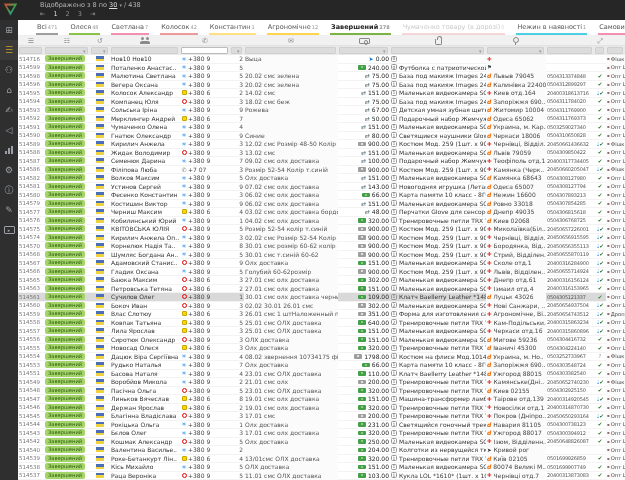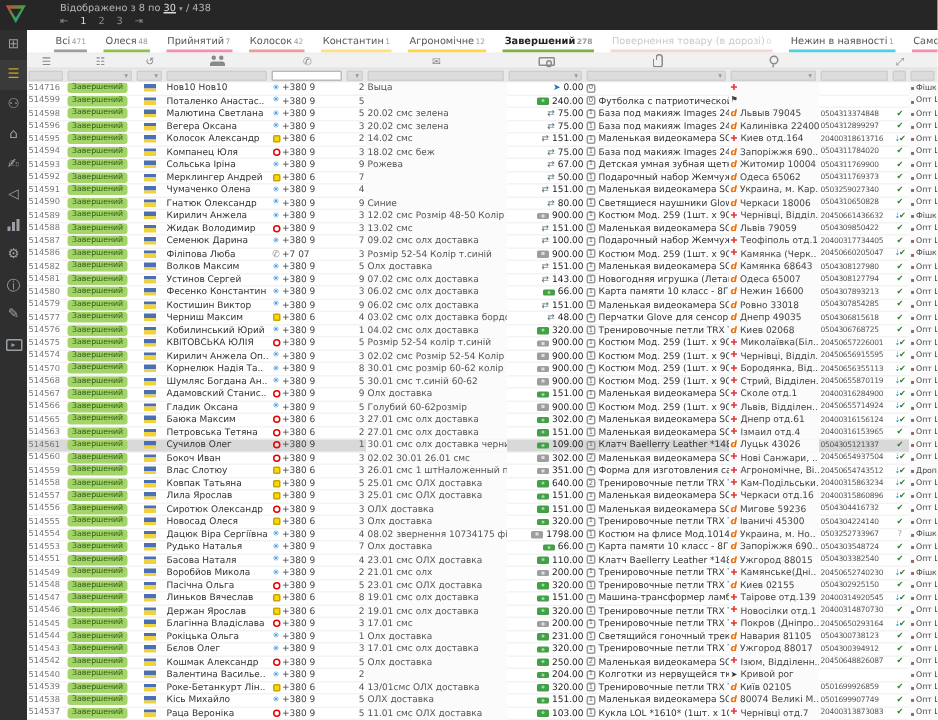--- a/index.html
+++ b/index.html
@@ -130,26 +130,26 @@
     <span class="cur">1</span>
     <span>2</span>
     <span>3</span>
     <span>⇥</span>
   </div>
 </div>
 
 <div class="tabsrow">
     <div class="tab" style="border-bottom-color: rgb(158, 158, 158);"><span>Всі</span><span class="cnt">471</span></div>
     <div class="tab" style="border-bottom-color: rgb(139, 195, 74);"><span>Олеся</span><span class="cnt">48</span></div>
-    <div class="tab" style="border-bottom-color: rgb(244, 143, 177);"><span>Прийнятий</span><span class="cnt">7</span></div>
+    <div class="tab" style="border-bottom-color: rgb(244, 143, 177);"><span>Светлана</span><span class="cnt">7</span></div>
     <div class="tab" style="border-bottom-color: rgb(239, 154, 154);"><span>Колосок</span><span class="cnt">42</span></div>
     <div class="tab" style="border-bottom-color: rgb(255, 224, 130);"><span>Константин</span><span class="cnt">1</span></div>
     <div class="tab" style="border-bottom-color: rgb(255, 213, 79);"><span>Агрономічне</span><span class="cnt">12</span></div>
     <div class="tab active" style="border-bottom-color: rgb(124, 179, 66);"><span>Завершений</span><span class="cnt">278</span></div>
-    <div class="tab disabled" style="border-bottom-color: rgb(245, 213, 213);"><span>Повернення товару (в дорозі)</span><span class="cnt">0</span></div>
+    <div class="tab disabled" style="border-bottom-color: rgb(245, 213, 213);"><span>Чумаченко товару (в дорозі)</span><span class="cnt">0</span></div>
     <div class="tab" style="border-bottom-color: rgb(77, 208, 225);"><span>Нежин в наявності</span><span class="cnt">1</span></div>
     <div class="tab" style="border-bottom-color: rgb(244, 143, 177);"><span>Самовивіз</span></div>
   </div>
 
 <div class="sidebar">
     <div class="sbicon">⊞</div>
     <div class="sbicon active">☰</div>
     <div class="sbicon">⚇</div>
     <div class="sbicon">⌂</div>
     <div class="sbicon">✍</div>

